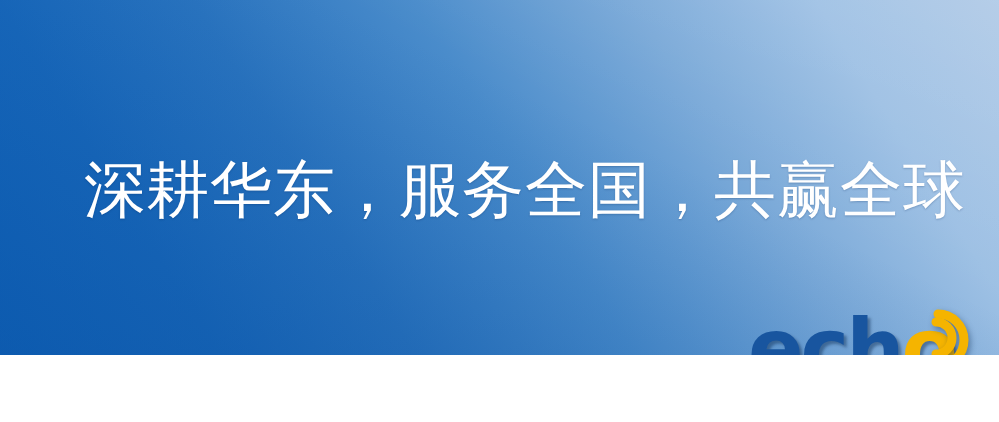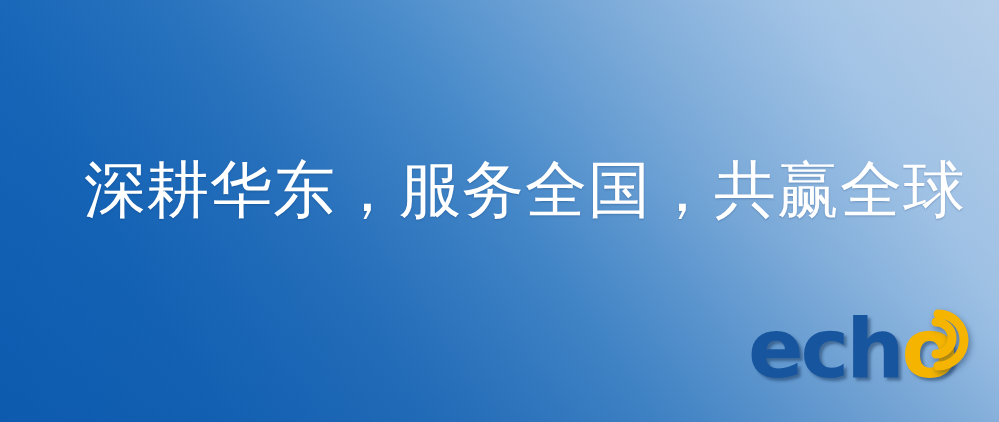--- a/index.html
+++ b/index.html
@@ -3,21 +3,21 @@
 <meta charset="utf-8">
 <style>
   html, body {
     margin: 0;
     padding: 0;
     background: #ffffff;
   }
   #banner {
     position: relative;
     width: 999px;
-    height: 422px;
+    height: 355px;
     overflow: hidden;
     background: linear-gradient(58deg,
         #0f63bb 0%,
         #1868bb 18%,
         #2a74bf 34%,
         #4a8ccb 52%,
         #7aa9d8 70%,
         #9dc0e4 85%,
         #adc8e6 100%);
     font-family: "Liberation Sans", sans-serif;

